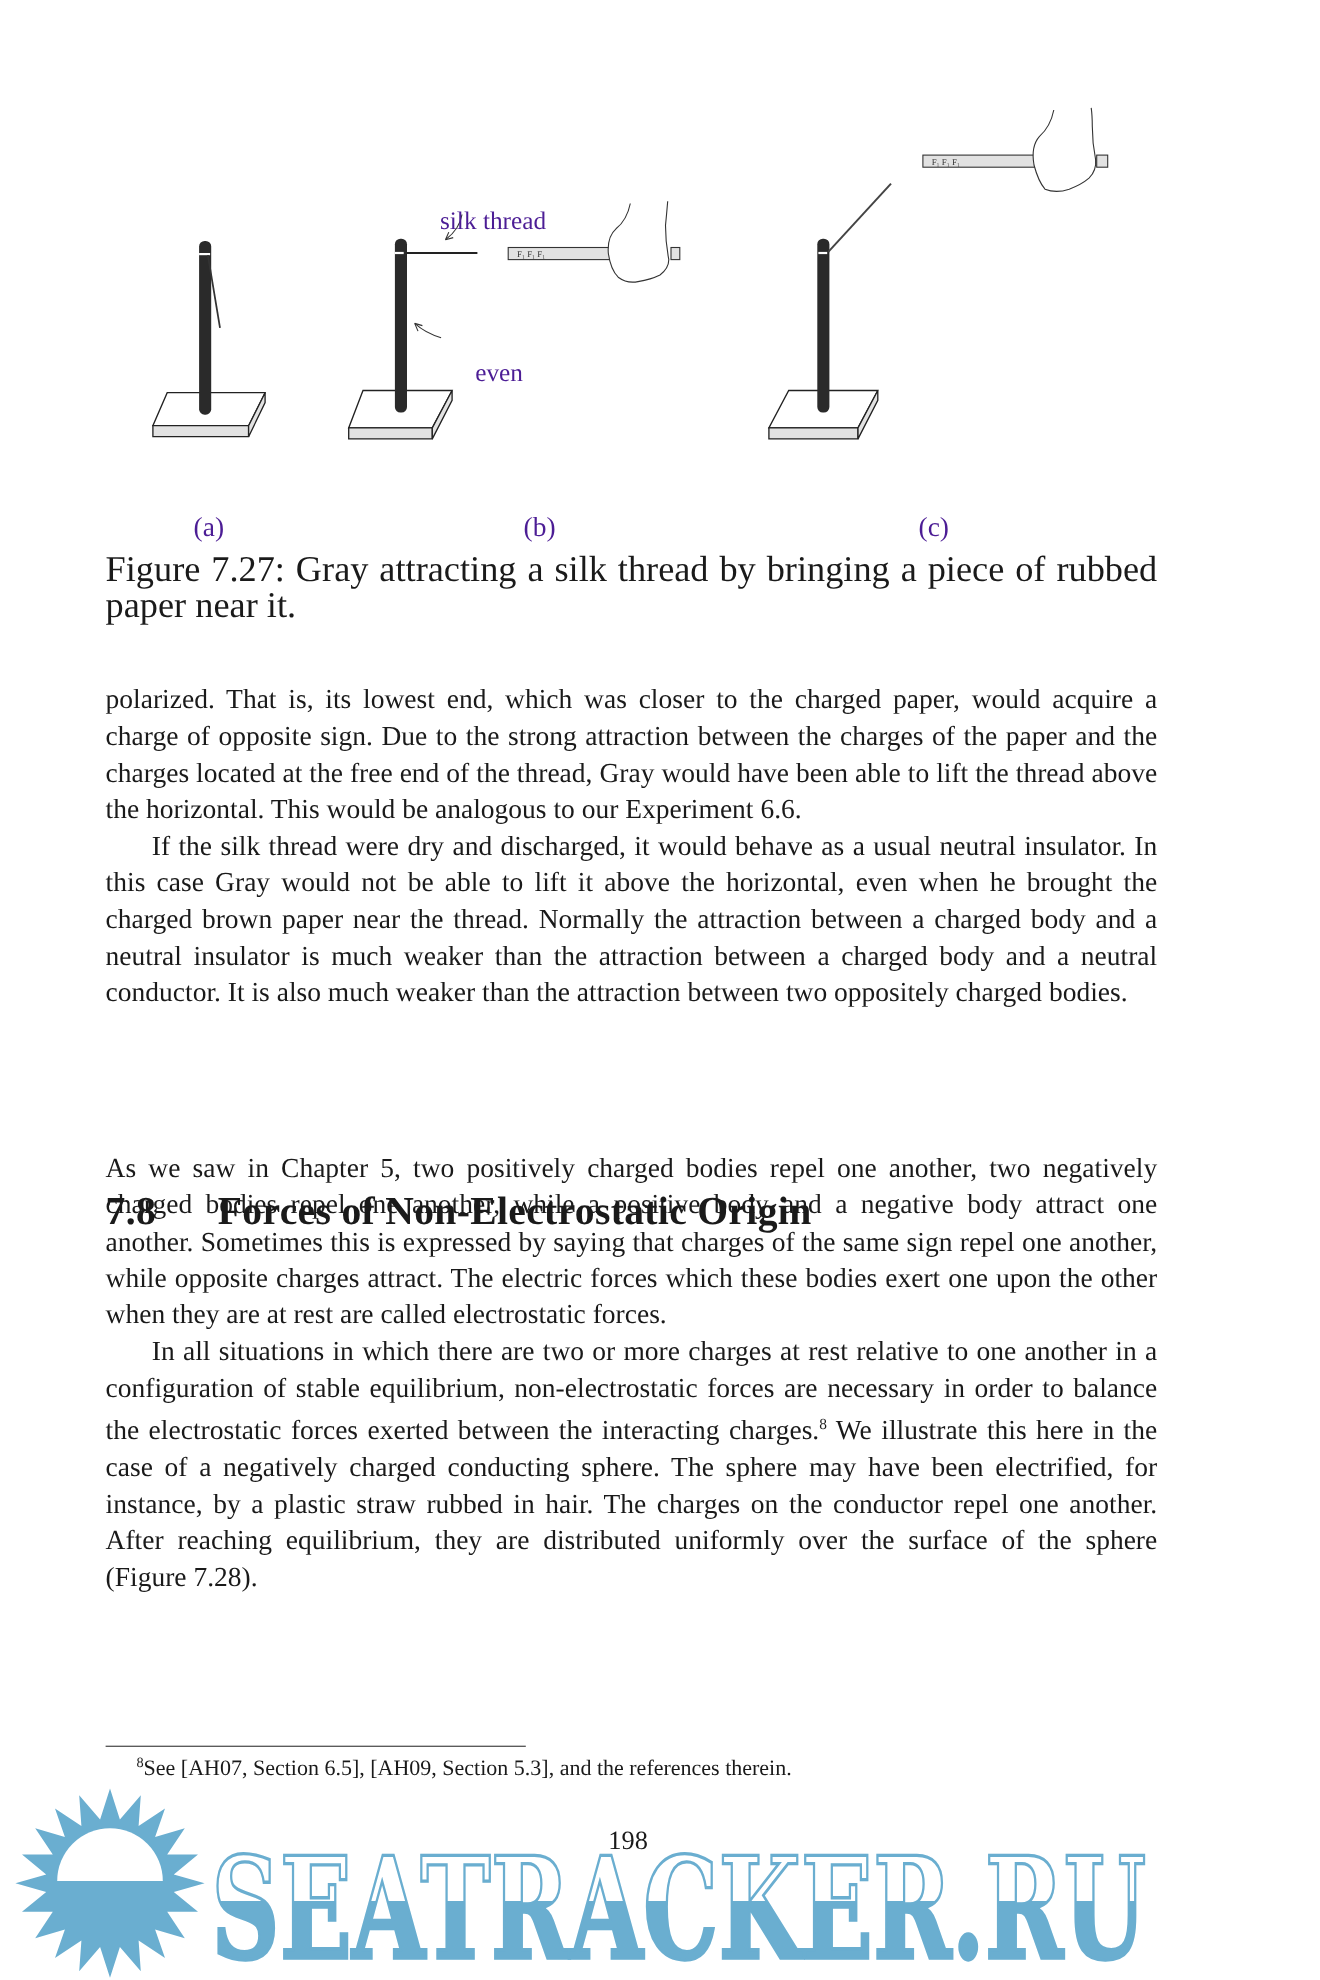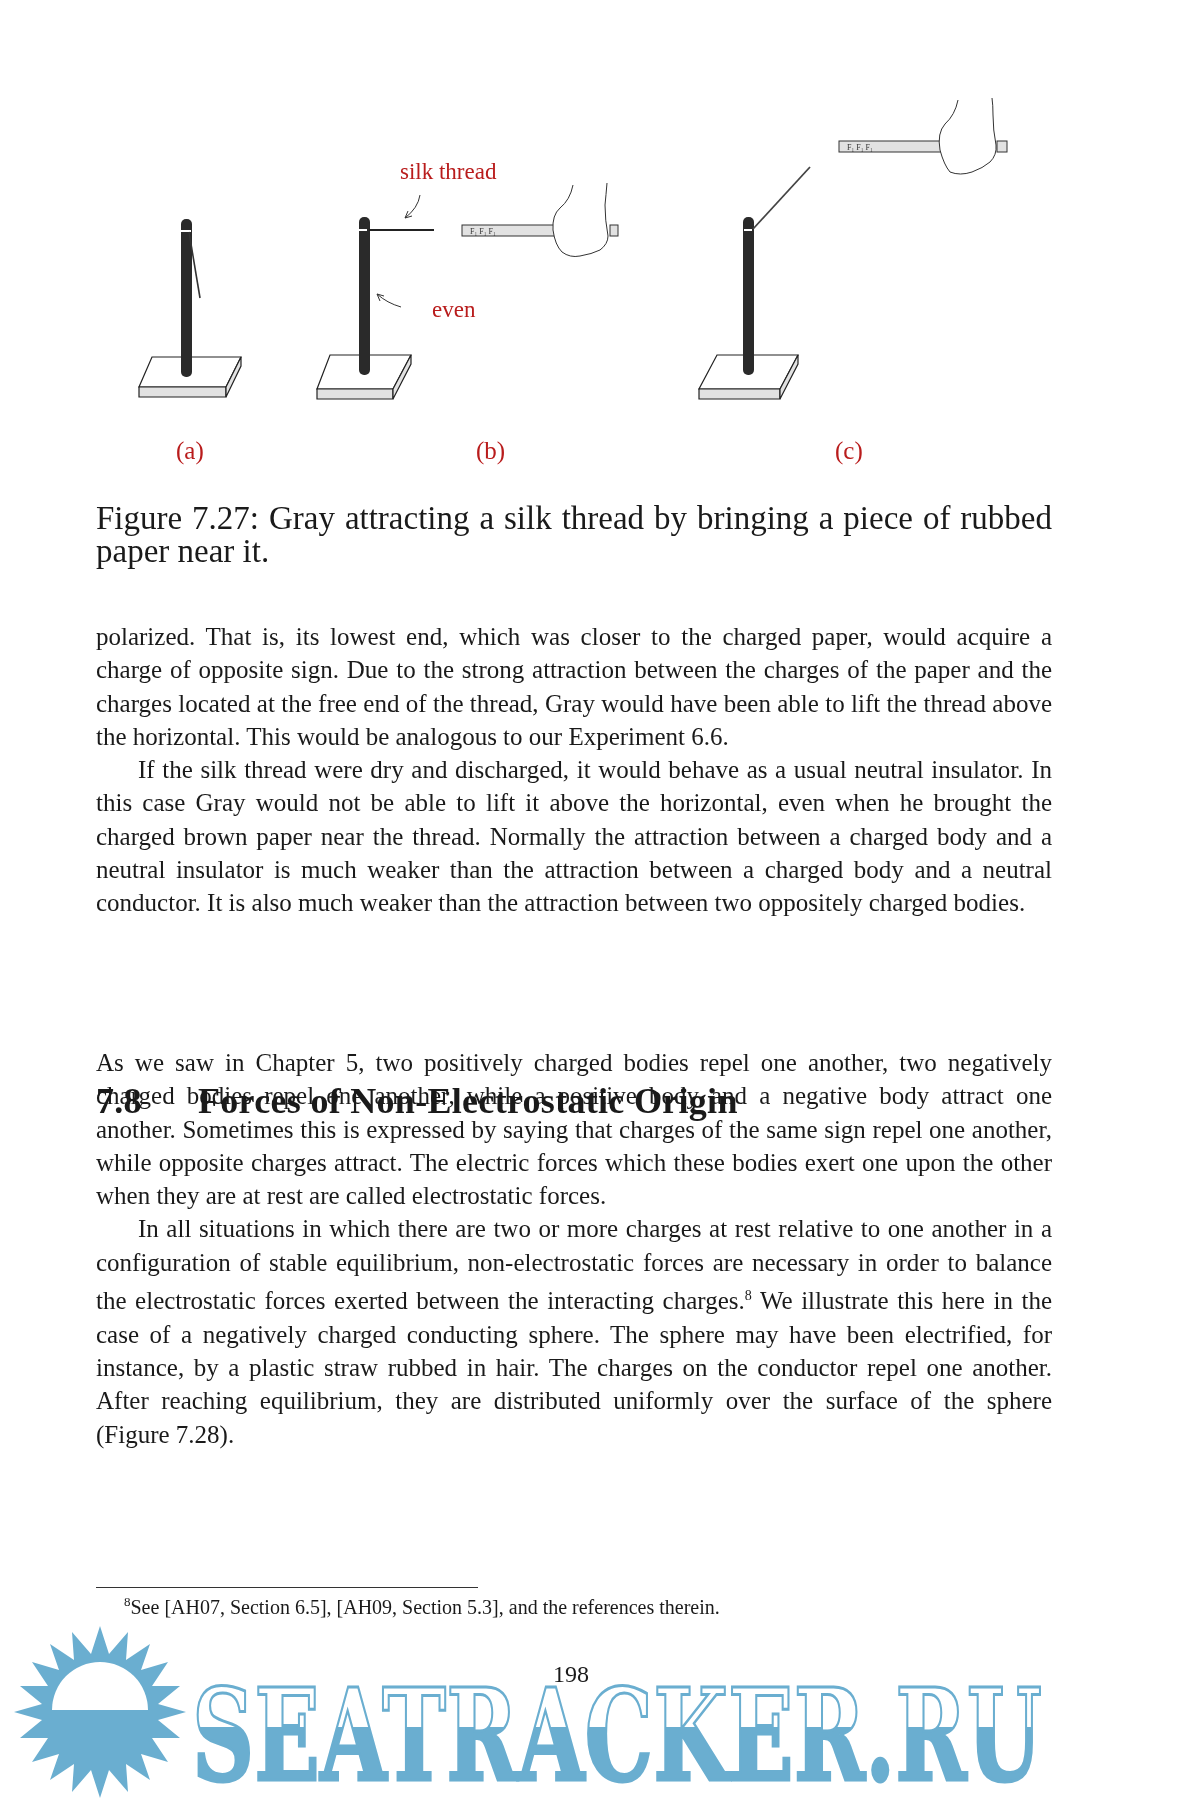--- a/index.html
+++ b/index.html
@@ -1,20 +1,20 @@
 <!DOCTYPE html>
 <html><head>
 <meta charset="utf-8">
 <style>
   html, body { margin: 0; padding: 0; background: #ffffff; }
   body { width: 1200px; height: 1800px; position: relative; overflow: hidden;
          font-family: "Liberation Serif", "DejaVu Serif", serif; color: #1a1a1a; }
   .figure { position: absolute; left: 0; top: 0; width: 1200px; height: 480px; }
   .fig-svg { position: absolute; left: 0; top: 0; }
-  .lbl { position: absolute; font-size: 23px; color: #b91c1c; }
+  .lbl { position: absolute; font-size: 23px; color: #4c1d95; margin-top: 29px; }
   .caption { position: absolute; left: 96px; top: 502px; width: 956px;
              font-size: 33px; line-height: 33px; text-align: justify; }
   .body-text { position: absolute; left: 96px; width: 956px; font-size: 25px;
                line-height: 33.3px; text-align: justify; }
   .body-text p { margin: 0; }
   .body-text p.indent { text-indent: 42px; }
   .heading { position: absolute; left: 96px; top: 1034px; font-size: 36px;
              font-weight: bold; letter-spacing: 0.3px; margin-top: 46px; }
   .heading .num { display: inline-block; width: 102px; }
   .fn-rule { position: absolute; left: 96px; top: 1587px; width: 382px; height: 1px; background: #333; }

